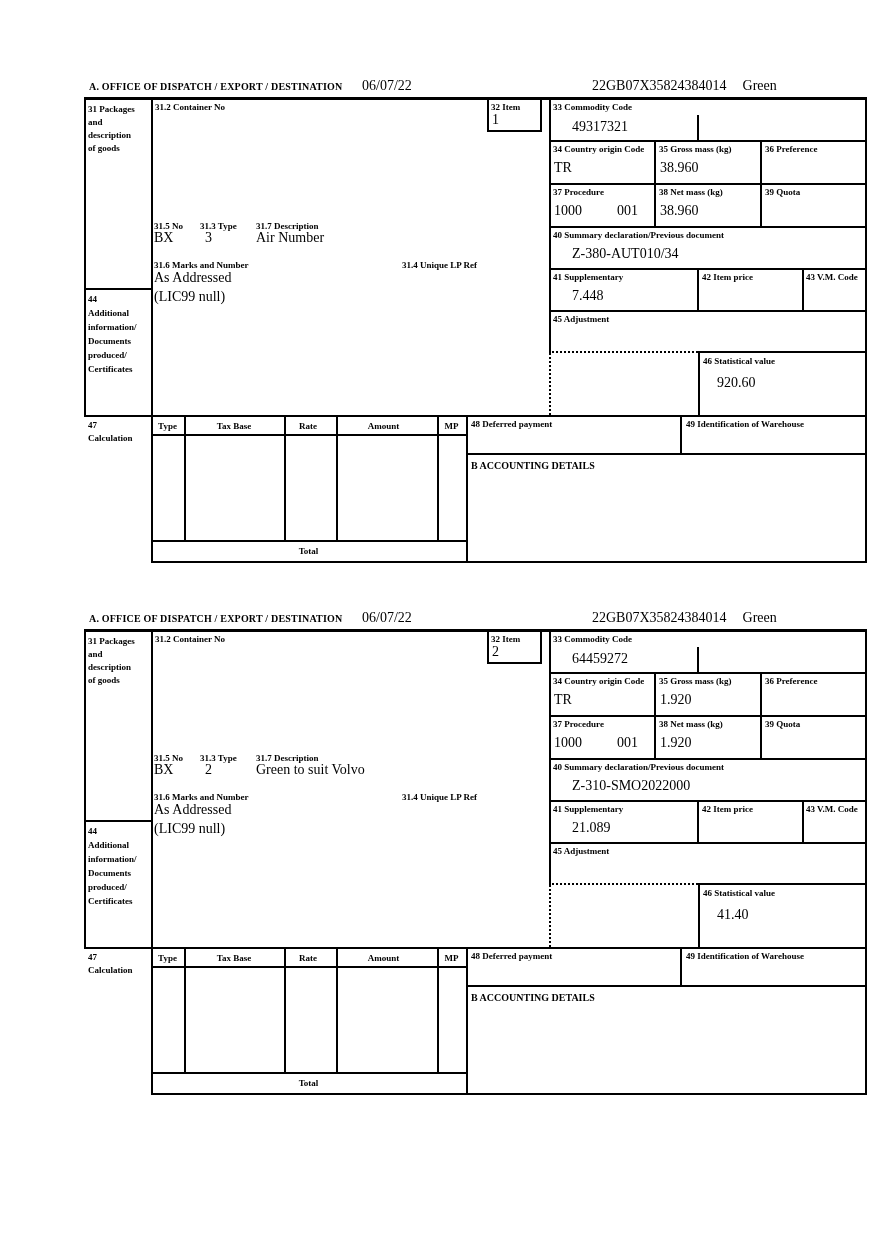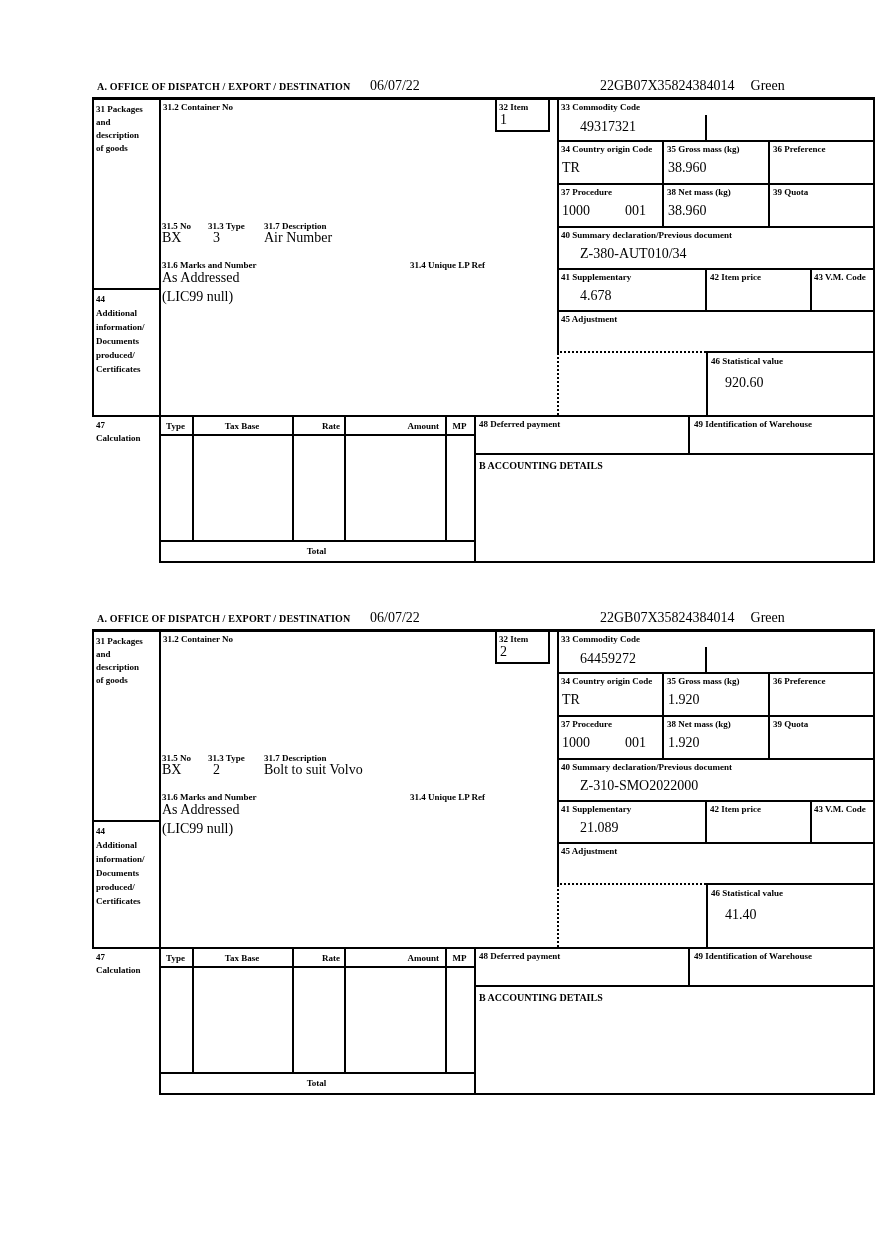--- a/index.html
+++ b/index.html
@@ -1,28 +1,28 @@
 <!DOCTYPE html>
 <html><head>
 <meta charset="utf-8">
 <style>
   html,body{margin:0;padding:0}
   body{
     width:882px;height:1250px;position:relative;background:#ffffff;color:#000;
     font-family:"Liberation Serif", serif;
   }
-  .block{position:absolute;left:92px;width:784px;height:500px}
+  .block{position:absolute;left:84px;width:784px;height:500px}
   .ln{position:absolute;background:#000}
   .lnd-h{position:absolute;border-top:2px dotted #000}
   .lnd-v{position:absolute;border-left:2px dotted #000}
   .lbl{position:absolute;font-weight:bold;font-size:9px;line-height:10px;white-space:nowrap}
   .lbl-multi{position:absolute;font-weight:bold;font-size:9px;line-height:14px;white-space:nowrap}
   .val{position:absolute;font-size:14px;line-height:15px;white-space:nowrap}
   .ctr{text-align:center}
-  .rt{text-align:right}
+  .rt{text-align:center}
 </style>
 </head>
 <body>
 
 <section class="block" style="top:75px">
 
   <div class="lbl" style="left:5px;top:7px;font-size:10px;letter-spacing:0.2px">A. OFFICE OF DISPATCH / EXPORT / DESTINATION</div>
   <div class="val" style="left:278px;top:3px">06/07/22</div>
   <div class="val" style="left:508px;top:3px">
     <span>22GB07X35824384014</span><span style="margin-left:16px">Green</span>
@@ -110,21 +110,21 @@
   <div class="val" style="left:470px;top:128px">1000</div>
   <div class="val" style="left:533px;top:128px">001</div>
   <div class="lbl" style="left:575px;top:112px">38 Net mass (kg)</div>
   <div class="val" style="left:576px;top:128px">38.960</div>
   <div class="lbl" style="left:681px;top:112px">39 Quota</div>
 
   <div class="lbl" style="left:469px;top:155px">40 Summary declaration/Previous document</div>
   <div class="val" style="left:488px;top:171px">Z-380-AUT010/34</div>
 
   <div class="lbl" style="left:469px;top:197px">41 Supplementary</div>
-  <div class="val" style="left:488px;top:213px">4.678</div>
+  <div class="val" style="left:488px;top:213px">7.448</div>
   <div class="lbl" style="left:618px;top:197px">42 Item price</div>
   <div class="lbl" style="left:722px;top:197px">43 V.M. Code</div>
 
   <div class="lbl" style="left:469px;top:239px">45 Adjustment</div>
 
   <div class="lbl" style="left:619px;top:281px">46 Statistical value</div>
   <div class="val" style="left:633px;top:300px">920.60</div>
 
   <div class="lbl-multi" style="left:4px;top:344px;line-height:13px">
     <div>47</div>
@@ -198,21 +198,21 @@
   <div class="lbl" style="left:71px;top:27px">31.2 Container No</div>
 
   <div class="lbl" style="left:407px;top:27px">32 Item</div>
   <div class="val" style="left:408px;top:37px">2</div>
 
   <div class="lbl" style="left:70px;top:146px">31.5 No</div>
   <div class="lbl" style="left:116px;top:146px">31.3 Type</div>
   <div class="lbl" style="left:172px;top:146px">31.7 Description</div>
   <div class="val" style="left:70px;top:155px">BX</div>
   <div class="val" style="left:121px;top:155px">2</div>
-  <div class="val" style="left:172px;top:155px">Bolt to suit Volvo</div>
+  <div class="val" style="left:172px;top:155px">Green to suit Volvo</div>
 
   <div class="lbl" style="left:70px;top:185px">31.6 Marks and Number</div>
   <div class="lbl" style="left:318px;top:185px">31.4 Unique LP Ref</div>
   <div class="val" style="left:70px;top:195px">As Addressed</div>
 
   <div class="lbl-multi" style="left:4px;top:217px">
     <div>44</div>
     <div>Additional</div>
     <div>information/</div>
     <div>Documents</div>

